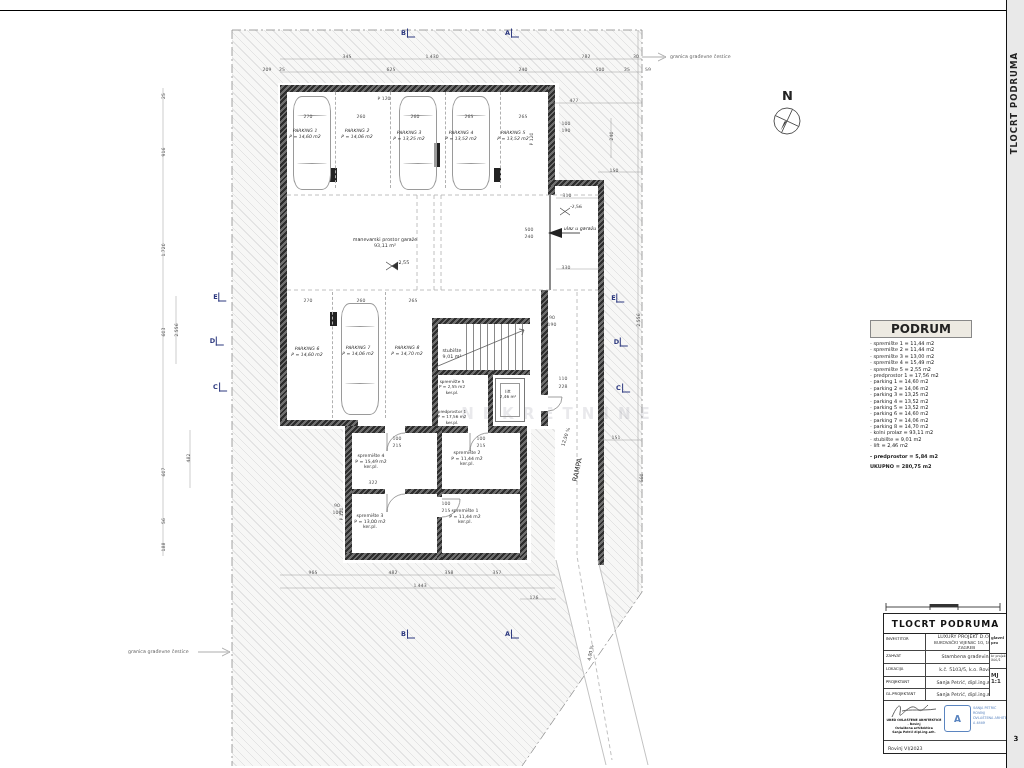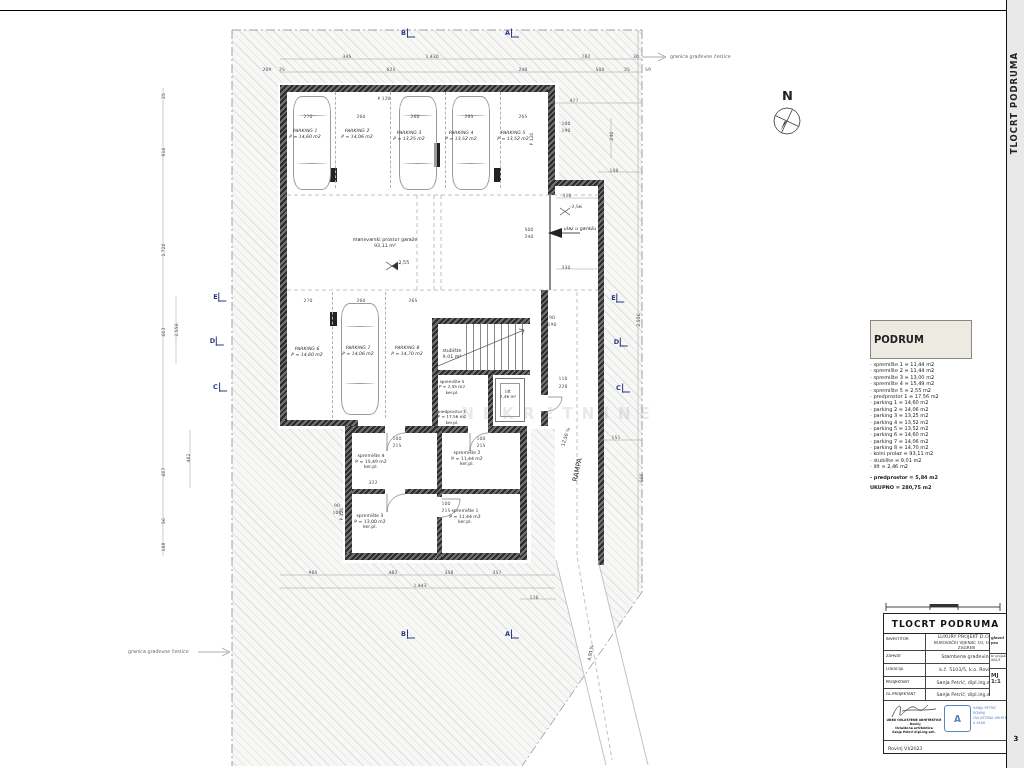--- a/index.html
+++ b/index.html
@@ -29,21 +29,21 @@
   .mark::after{content:'';width:7px;height:8px;border-left:1px solid currentColor;border-bottom:1px solid currentColor;margin-left:1px;}
   .granica{position:absolute;font-size:4.8px;color:#666;white-space:nowrap;}
   .north-n{position:absolute;font-size:13px;font-weight:600;color:#222;}
   
   .wm1{position:absolute;left:515px;top:378px;transform:translate(-50%,-50%);font-size:66px;font-weight:700;
        letter-spacing:7px;color:rgba(125,125,140,0.15);white-space:nowrap;}
   .wm2{position:absolute;left:560px;top:414px;transform:translate(-50%,-50%);font-size:15px;font-weight:600;
        letter-spacing:9px;color:rgba(125,125,140,0.17);white-space:nowrap;}
   
   .legend{position:absolute;left:870px;top:320px;width:102px;font-size:5px;color:#222;}
-  .legend .ltitle{border:1px solid #888;background:#edeae2;font-size:10px;font-weight:bold;padding:13px 3px;}
+  .legend .ltitle{border:1px solid #888;background:#edeae2;font-size:12px;font-weight:bold;padding:1px 3px;text-align:center;}
   .legend .litem{line-height:1.28;white-space:nowrap;}
   .legend .lextra{margin-top:4px;font-weight:bold;white-space:nowrap;}
   .legend .ltotal{margin-top:4px;font-weight:bold;white-space:nowrap;}
   
   .datum{position:absolute;left:884px;top:616px;display:flex;align-items:center;font-size:5.5px;color:#222;gap:3px;white-space:nowrap;}
   .datum .dline{width:16px;border-top:1px solid #444;}
   
   .tb{position:absolute;left:883px;top:613px;width:123px;height:139px;border:1.2px solid #222;background:#fff;font-size:5px;}
   .tb .hd{height:19px;border-bottom:1px solid #222;display:flex;align-items:center;justify-content:center;
           font-weight:bold;font-size:9px;letter-spacing:1px;color:#111;}

